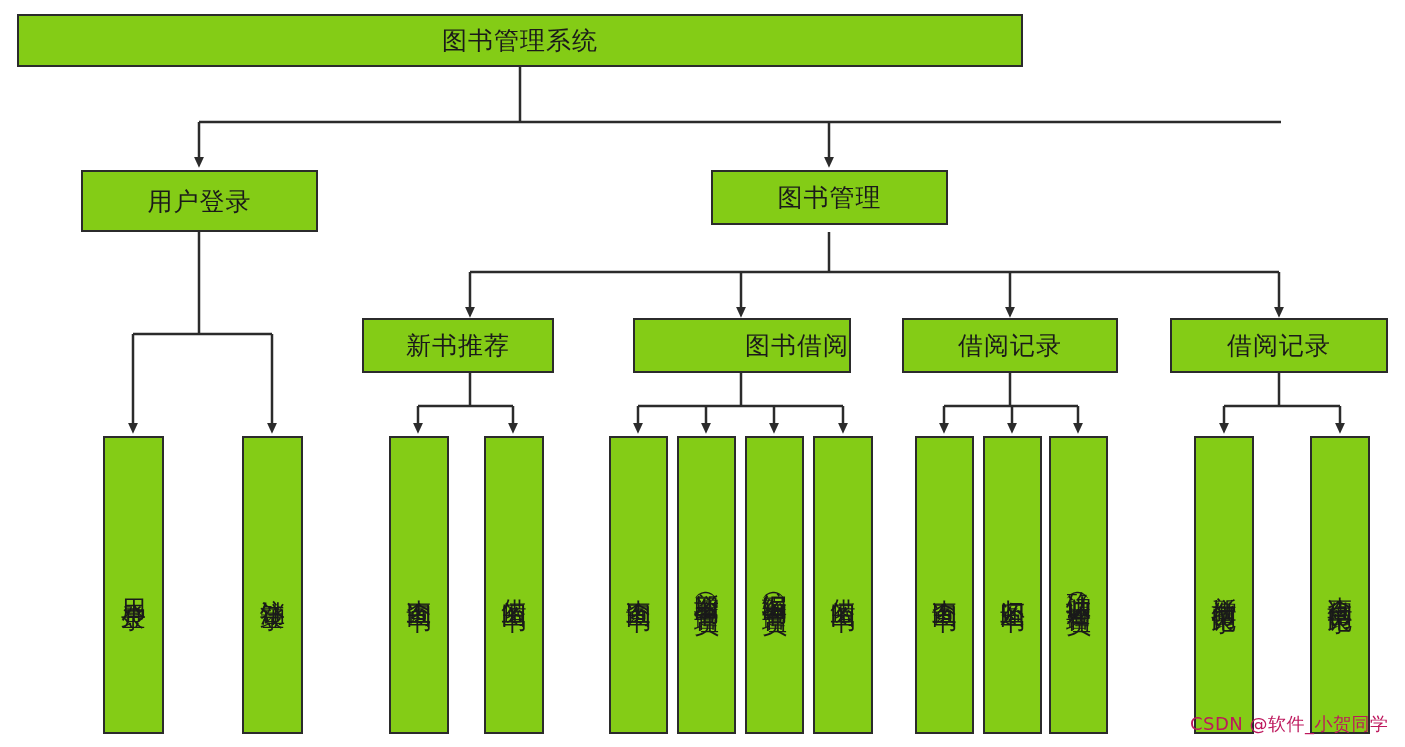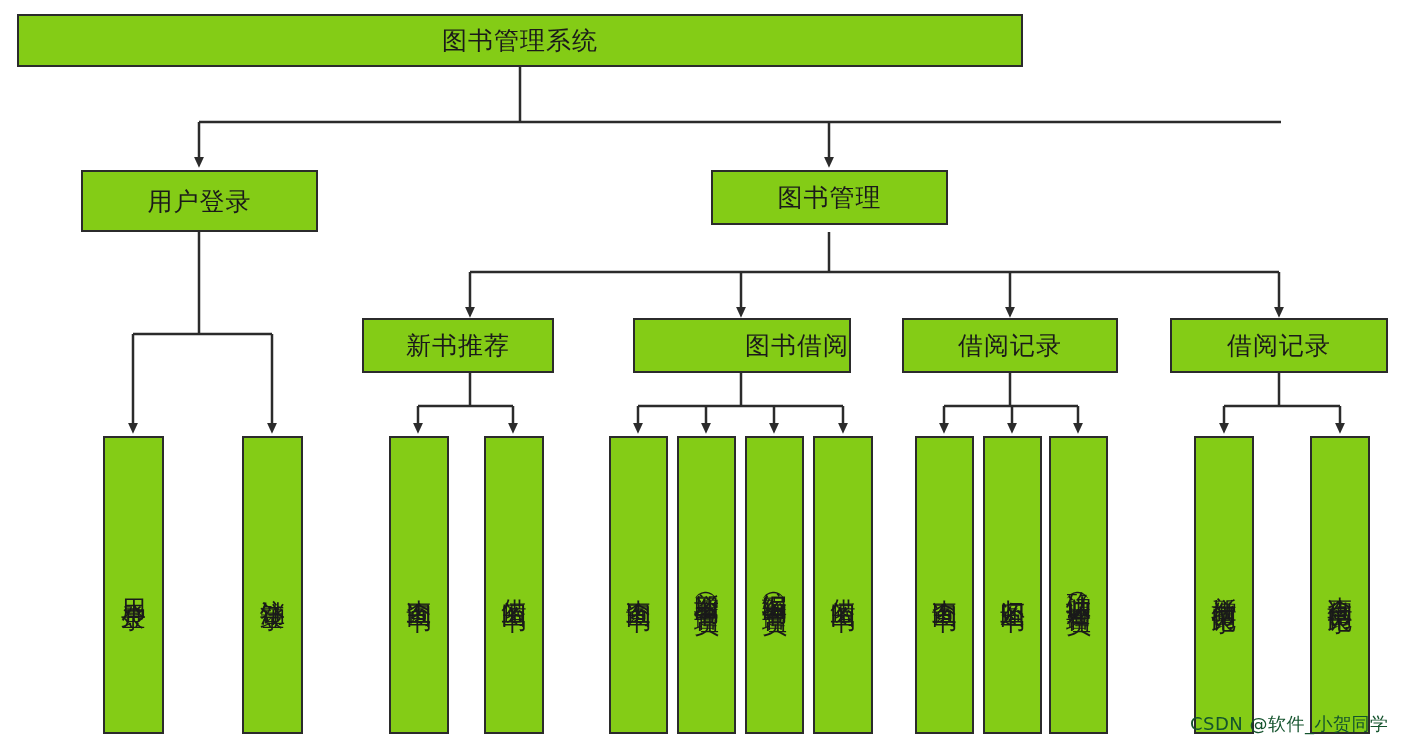--- a/index.html
+++ b/index.html
@@ -13,21 +13,21 @@
   .node .lbl{display:block;}
   
   .node.h .lbl{font-size:25px;line-height:1;letter-spacing:1px;white-space:nowrap;}
   .node.h.root .lbl{font-size:25px;}
   
   .node.v{align-items:center;justify-content:center;padding:6px 0;}
   .node.v .lbl{writing-mode:vertical-rl;text-orientation:upright;
        font-size:25px;line-height:1.08;letter-spacing:3px;white-space:nowrap;
        max-height:286px;}
   .watermark{position:absolute;left:1190px;top:712px;font-size:18px;
-       color:#14532d;white-space:nowrap;letter-spacing:0.5px;}
+       color:#be185d;white-space:nowrap;letter-spacing:0.5px;}
 </style>
 </head>
 <body>
 
 <div id="stage">
 
   <svg id="edges" viewBox="0 0 1405 747" xmlns="http://www.w3.org/2000/svg">
     <defs>
       <marker id="arw" markerWidth="11" markerHeight="11" refX="1.2" refY="5" orient="auto" markerUnits="userSpaceOnUse">
         <path d="M0,0 L0,10 L11,5 z" fill="#2b2b2b"></path>

